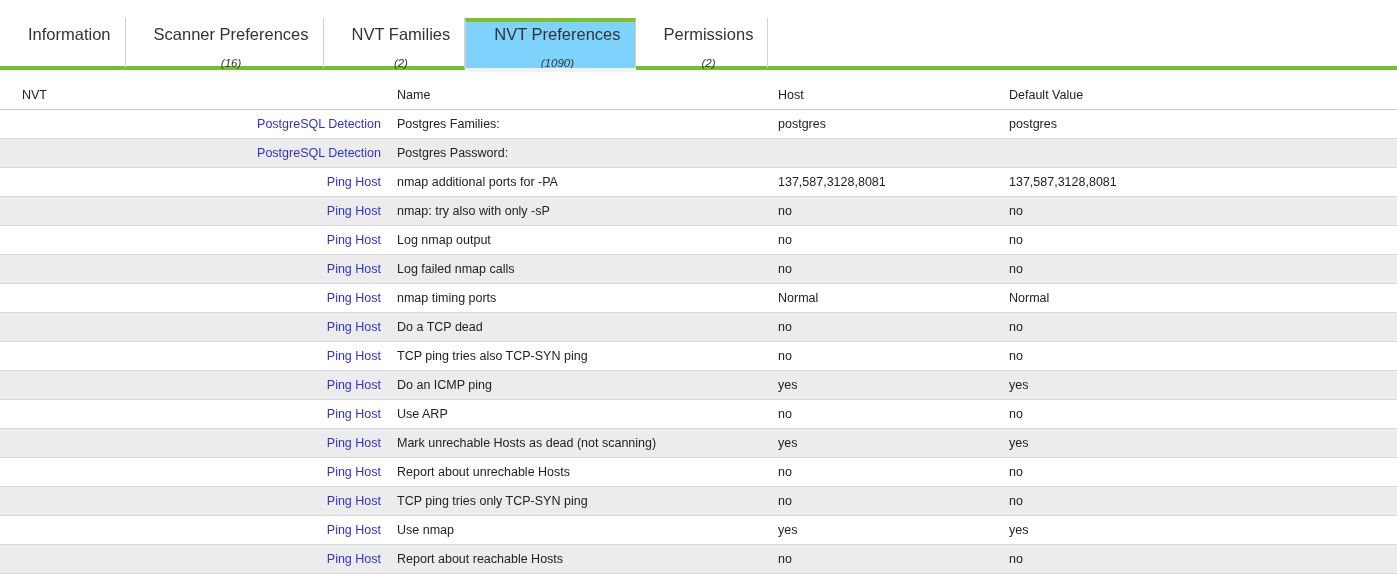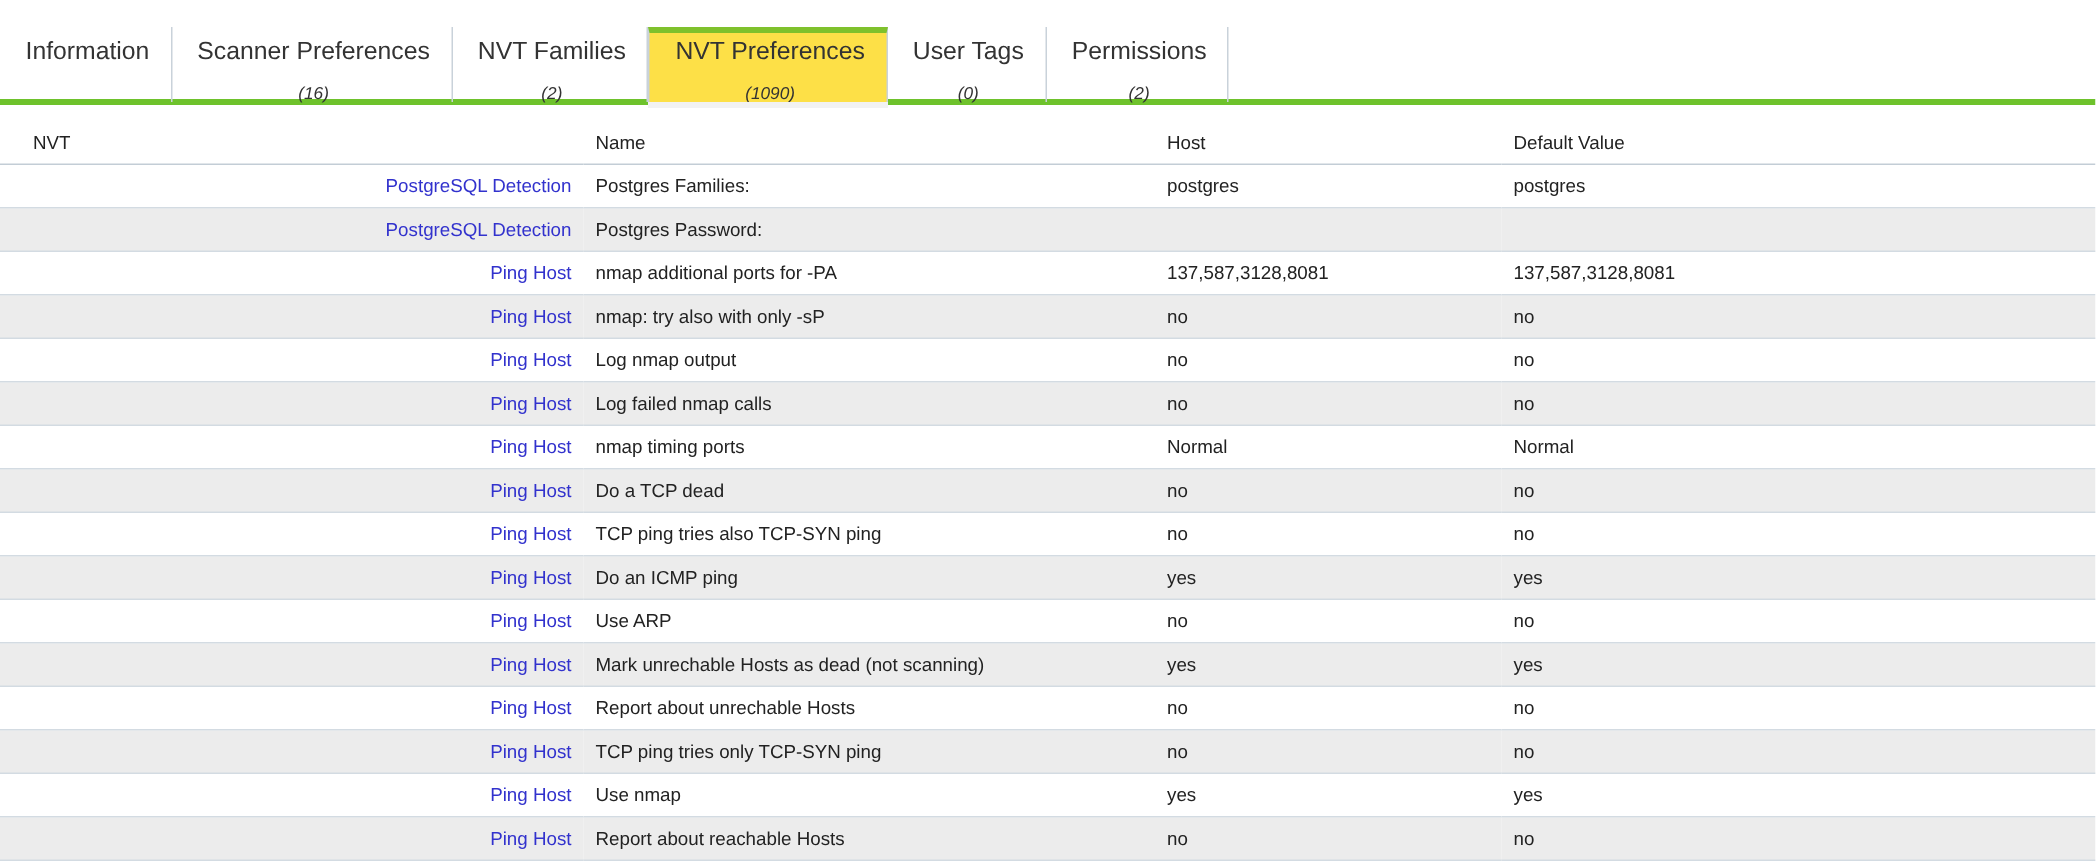--- a/index.html
+++ b/index.html
@@ -30,21 +30,21 @@
     height: 50px;
     position: relative;
     z-index: 2;
   }
   .tab {
     position: relative;
     display: flex;
     flex-direction: column;
     align-items: center;
     justify-content: flex-start;
-    padding: 6px 14px 4px 17px;
+    padding: 6px 14px 4px 28px;
     box-sizing: border-box;
     cursor: pointer;
     background: transparent;
     border-right: 1px solid #c9d2da;
     min-width: 0;
   }
   .tab:first-child { border-left: none; }
   .tab-label {
     font-size: 16.5px;
     line-height: 20px;
@@ -52,21 +52,21 @@
     white-space: nowrap;
   }
   .tab-count {
     font-size: 11.5px;
     font-style: italic;
     line-height: 14px;
     color: #333333;
     margin-top: 12px;
   }
   .tab.active {
-    background: #fde047;
+    background: #7dd3fc;
     border-top: 4px solid #7fc12c;
     border-left: 1px solid #c9d2da;
     border-right: 1px solid #c9d2da;
     padding-top: 2px;
     z-index: 3;
   }
   .tab.active .tab-label { font-weight: normal; }
 
   .green-rule {
     position: absolute;
@@ -153,24 +153,20 @@
         <span class="tab-label">Scanner Preferences</span>
         <span class="tab-count">(16)</span>
       </div>
       <div class="tab">
         <span class="tab-label">NVT Families</span>
         <span class="tab-count">(2)</span>
       </div>
       <div class="tab active">
         <span class="tab-label">NVT Preferences</span>
         <span class="tab-count">(1090)</span>
-      </div>
-      <div class="tab">
-        <span class="tab-label">User Tags</span>
-        <span class="tab-count">(0)</span>
       </div>
       <div class="tab">
         <span class="tab-label">Permissions</span>
         <span class="tab-count">(2)</span>
       </div>
     </div>
   <div class="green-rule"></div>
 </div>
 
 <div class="table-wrap">

